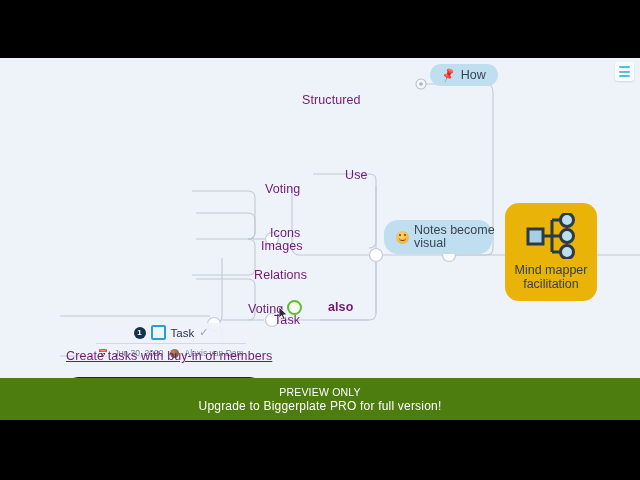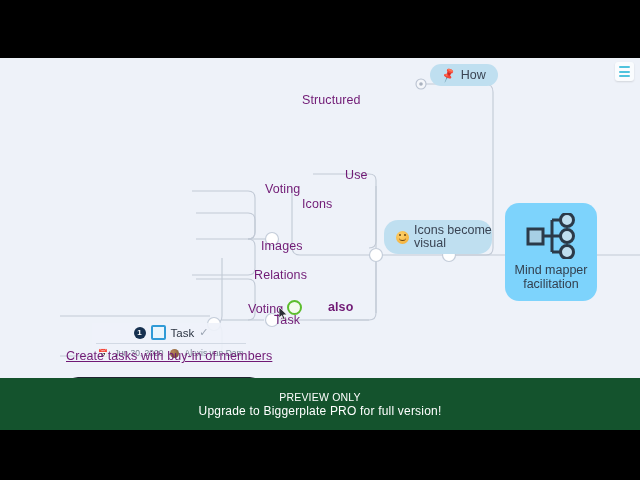--- a/index.html
+++ b/index.html
@@ -23,21 +23,21 @@
         font-family:"Liberation Sans",sans-serif;}
 
   .plain-label{font-size:12.5px;color:#701a75;letter-spacing:.1px;}
 
   
   .pill{background:#bfdff0;border-radius:14px;padding:4px 12px;
         display:flex;align-items:center;gap:5px;font-size:12.5px;color:#3a4453;}
 
   
   #root-node{position:absolute;left:505px;top:145px;width:92px;height:98px;
-             background:#7dd3fc;border-radius:14px;display:flex;flex-direction:column;
+             background:#eab308;border-radius:14px;display:flex;flex-direction:column;
              align-items:center;justify-content:center;gap:4px;}
   #root-node .root-label{font-size:12.5px;line-height:14px;text-align:center;color:#33404f;}
 
   
   #sel-node{position:absolute;left:66px;top:319px;
             border:1.8px solid #1f2430;border-radius:14px;background:#eef2f9;
             padding:4px 12px;font-size:12px;color:#343c4a;
             box-shadow:2px 2px 0 rgba(0,0,0,.45);}
 
   
@@ -78,22 +78,22 @@
   
   #hamburger{position:absolute;right:6px;top:4px;width:19px;height:19px;background:#fafcfe;
              border-radius:3px;display:flex;flex-direction:column;justify-content:center;
              align-items:center;gap:2.4px;box-shadow:0 1px 2px rgba(0,0,0,.12);}
   #hamburger i{display:block;width:11px;height:2px;background:#4fc3dd;border-radius:1px;}
 
   
   #cursor{position:absolute;left:279px;top:249px;width:10px;height:14px;}
 
   
-  #banner{position:absolute;left:0;top:378px;width:640px;height:52px;
-          background:#14532d;color:#fff;display:flex;flex-direction:column;
+  #banner{position:absolute;left:0;top:378px;width:640px;height:42px;
+          background:#4d7c0f;color:#fff;display:flex;flex-direction:column;
           align-items:center;justify-content:center;gap:1px;}
   #banner .l1{font-size:10.5px;letter-spacing:.2px;}
   #banner .l2{font-size:12px;letter-spacing:.2px;}
 
   .hub{fill:#ffffff;stroke:#c3ccd9;stroke-width:1.2;}
   .hub-sm{fill:#f4f6fa;stroke:#b9c2d0;stroke-width:1.1;}
   .lnk{fill:none;stroke:#c2cad6;stroke-width:1.1;}
 </style>
 </head>
 <body>
@@ -161,39 +161,39 @@
 
     <div class="node pill" style="left:430px;top:6px;">
       <span class="pin">📌</span>
       <span>How</span>
     </div>
 
     <div class="node plain-label" style="left:302px;top:35px;">Structured</div>
 
     <div class="node plain-label" style="left:265px;top:124px;">Voting</div>
 
-    <div class="node plain-label" style="left:270px;top:139px;margin-left:32px;">Icons</div>
+    <div class="node plain-label" style="left:270px;top:168px;">Icons</div>
 
     <div class="node plain-label" style="left:261px;top:181px;">Images</div>
 
     <div class="node plain-label" style="left:254px;top:210px;">Relations</div>
 
     <div class="node plain-label" style="left:345px;top:110px;">Use</div>
 
     <div class="node plain-label" style="left:248px;top:242px;">
       <span>Voting</span>
       <span class="ring-green"></span>
     </div>
 
     <div class="node pill" style="left:384px;top:162px;width:84px;align-items:center;">
       <span class="smiley">
           <span></span>
         </span>
       <span style="line-height:13px;">
-        <span>Icons become</span><br>
+        <span>Notes become</span><br>
         <span>visual</span>
       </span>
     </div>
 
     <div class="node plain-label" style="left:328px;top:242px;font-weight:bold;">also</div>
 
     <div class="node plain-label" style="left:274px;top:255px;">Task</div>
 
     <div id="root-node">
       <svg width="52" height="46" viewBox="0 0 52 46">

